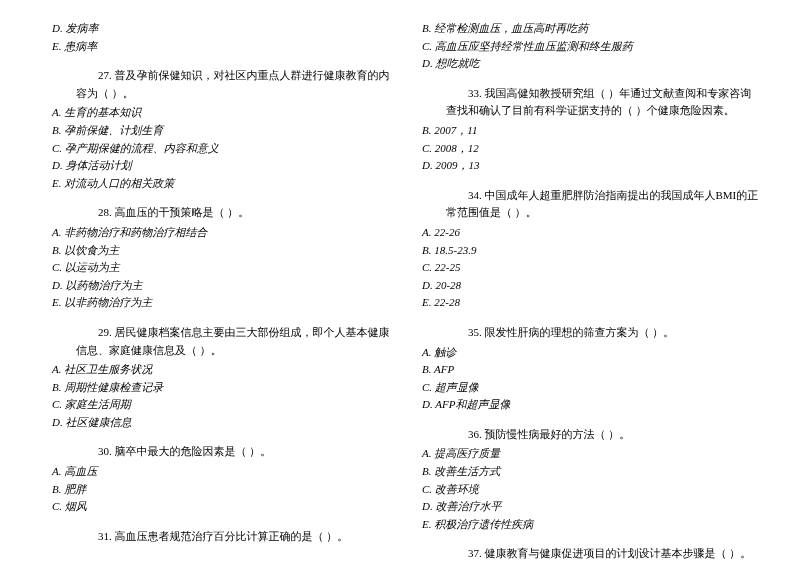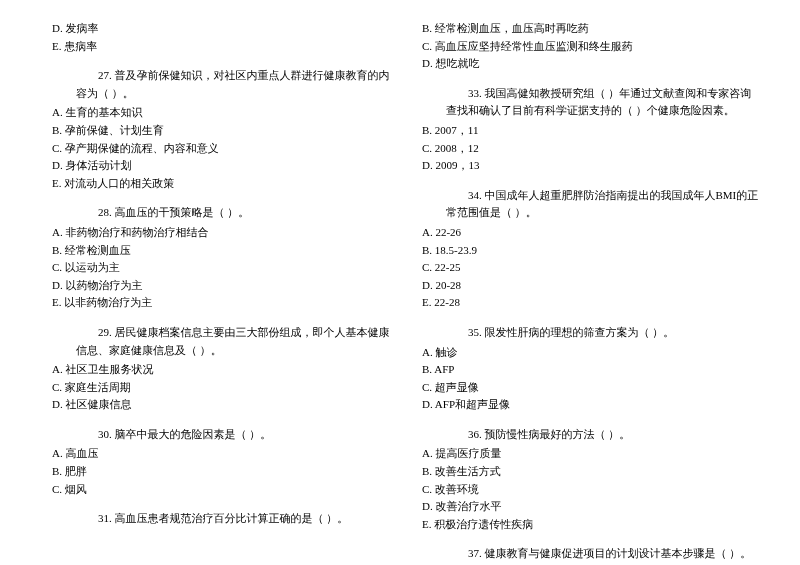--- a/index.html
+++ b/index.html
@@ -31,20 +31,21 @@
     }
     .question-title {
       font-size: 11px;
       line-height: 1.6;
       margin-bottom: 2px;
     }
     .option {
       font-size: 11px;
       line-height: 1.6;
       padding-left: 12px;
+      font-style: italic;
     }
     .indent {
       text-indent: 2em;
       margin-left: 36px;
     }
   </style>
 </head>
 <body>
 
 <div class="page-content">
@@ -61,29 +62,30 @@
       <div class="option">A. 生育的基本知识</div>
       <div class="option">B. 孕前保健、计划生育</div>
       <div class="option">C. 孕产期保健的流程、内容和意义</div>
       <div class="option">D. 身体活动计划</div>
       <div class="option">E. 对流动人口的相关政策</div>
     </div>
 
     <div class="question-block">
       <div class="question-title indent">28. 高血压的干预策略是（  ）。</div>
       <div class="option">A. 非药物治疗和药物治疗相结合</div>
-      <div class="option">B. 经常检测血压</div>
+      <div class="option">B. 以饮食为主</div>
       <div class="option">C. 以运动为主</div>
       <div class="option">D. 以药物治疗为主</div>
       <div class="option">E. 以非药物治疗为主</div>
     </div>
 
     <div class="question-block">
       <div class="question-title indent">29. 居民健康档案信息主要由三大部份组成，即个人基本健康信息、家庭健康信息及（  ）。</div>
       <div class="option">A. 社区卫生服务状况</div>
+      <div class="option">B. 周期性健康检查记录</div>
       <div class="option">C. 家庭生活周期</div>
       <div class="option">D. 社区健康信息</div>
     </div>
 
     <div class="question-block">
       <div class="question-title indent">30. 脑卒中最大的危险因素是（  ）。</div>
       <div class="option">A. 高血压</div>
       <div class="option">B. 肥胖</div>
       <div class="option">C. 烟风</div>
     </div>

